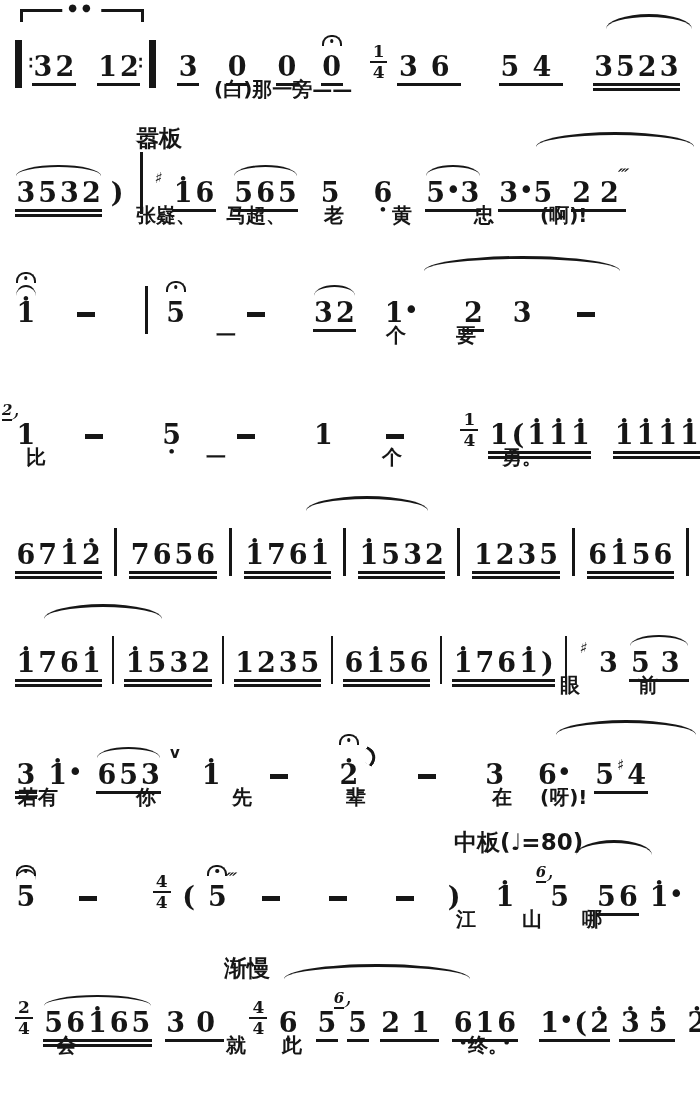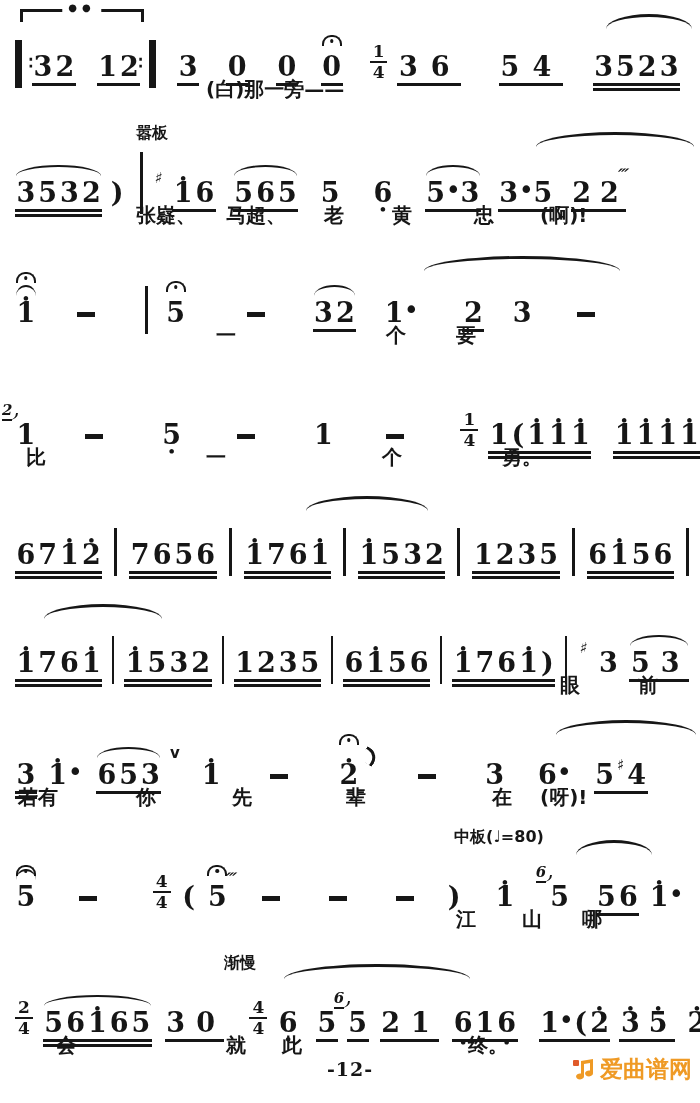--- a/index.html
+++ b/index.html
@@ -57,21 +57,21 @@
       border-left:2.5px solid var(--ink);}
   .b-close-repeat::after{content:"∶";position:absolute;left:-13px;top:50%;
       transform:translateY(-55%);font-size:18px;font-weight:900;}
   .ts{display:inline-flex;flex-direction:column;align-items:center;
       font-weight:800;font-size:17px;line-height:1;margin:0 5px 1px 5px;}
   .ts .num{border-bottom:2.5px solid var(--ink);padding:0 3px 1px;font-style:normal;}
   .ts .den{padding-top:1px;font-style:normal;}
   .brk{position:absolute;top:-17px;height:10px;border:3px solid var(--ink);border-bottom:none;}
   .brkdots{position:absolute;left:50%;top:-10px;transform:translateX(-50%);
       background:#fff;padding:0 6px;font-size:10px;letter-spacing:5px;white-space:nowrap;}
-  .hdr{position:absolute;top:-29px;font-size:16px;font-weight:800;white-space:nowrap;
+  .hdr{position:absolute;top:-29px;font-size:23px;font-weight:800;white-space:nowrap;
       font-family:"DejaVu Sans","Liberation Sans",sans-serif;}
   .lyr{position:absolute;top:50px;font-size:20px;font-weight:700;white-space:nowrap;
       font-family:"DejaVu Sans","Liberation Sans",sans-serif;}
   .footer{position:absolute;top:1058px;left:0;width:100%;text-align:center;
       font-size:19px;letter-spacing:1px;font-weight:600;}
   .wm{position:absolute;top:1054px;right:8px;display:flex;align-items:center;gap:3px;
       font-family:"DejaVu Sans","Liberation Sans",sans-serif;font-weight:800;font-size:23px;}
   .wm span{color:var(--wm,#ef9a25);}
 </style>
 </head>
@@ -142,21 +142,21 @@
               <span class="ch">2</span>
               <span class="ch">3</span>
             </span>
           </span>
           <span class="bar b-single" style="margin-left: 4px;"></span>
           <i class="brk" style="left: 10px; width: 118px;">
             <span class="brkdots">●●</span>
           </i>
           <i class="oarc" style="left: 596px; width: 86px; top: -12px;"></i>
         </div>
-        <span class="lyr" style="left: 196px;">(白)那一旁——</span>
+        <span class="lyr" style="left: 204px;">(白)那一旁——</span>
       </div>
       <div class="line" style="top: 152px;">
         <div class="row">
           <span class="note u2">
             <span class="txt">
               <span class="ch">3</span>
               <span class="ch">5</span>
               <span class="ch">3</span>
               <span class="ch">2</span>
             </span>
@@ -713,21 +713,13 @@
           <span class="bar b-single" style="margin-left: 30px;"></span>
           <span class="hdr" style="left: 214px;">渐慢</span>
           <i class="oarc" style="left: 274px; width: 186px; top: -18px;"></i>
         </div>
         <span class="lyr" style="left: 46px;">会</span>
         <span class="lyr" style="left: 216px;">就</span>
         <span class="lyr" style="left: 272px;">此</span>
         <span class="lyr" style="left: 458px;">终。</span>
       </div>
     </div>
-  <div class="footer">-12-</div>
-  <div class="wm">
-    <svg width="26" height="26" viewBox="0 0 26 26">
-      <rect x="2" y="3" width="6" height="6" rx="1" fill="#e05a2b"></rect>
-      <path d="M10 4 L22 2 L22 16 A4 3 0 1 1 19 13.5 L19 6 L13 7 L13 19 A4 3 0 1 1 10 16.5 Z" fill="#ef9a25"></path>
-    </svg>
-    <span>爱曲谱网</span>
-  </div>
 </div>
 
 </body></html>

